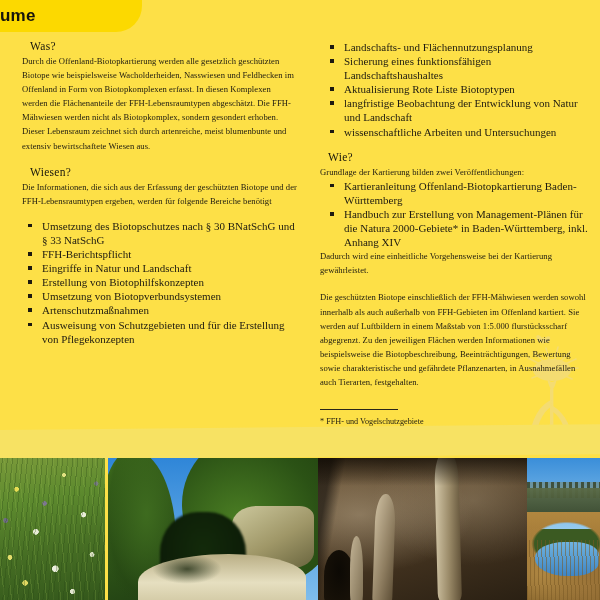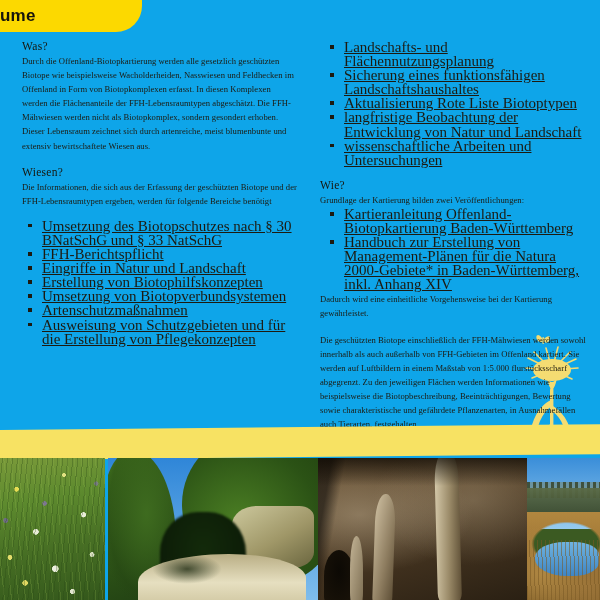--- a/index.html
+++ b/index.html
@@ -11,21 +11,21 @@
     height: 600px;
     overflow: hidden;
     background: #fcfce2;
     font-family: "Liberation Serif", "DejaVu Serif", serif;
     color: #1d1a10;
   }
   .page {
     position: relative;
     width: 600px;
     height: 600px;
-    background: #0ea5e9;
+    background: #fde047;
     overflow: hidden;
   }
 
   
   .top-banner {
     position: absolute;
     left: -10px;
     top: -6px;
     width: 152px;
     height: 38px;
@@ -75,21 +75,21 @@
   }
   .col-right {
     left: 320px;
     width: 268px;
   }
 
   h2.section-head {
     font-family: "Liberation Serif", serif;
     font-size: 11.5px;
     font-weight: normal;
-    margin: 0 0 2px 0;
+    margin: 0 0 2px 8px;
     padding: 0;
     letter-spacing: 0.3px;
     color: #17150c;
   }
   p.para {
     margin: 0 0 0 0;
     padding: 0;
     font-size: 8.6px;
     line-height: 14.1px;
     letter-spacing: 0.05px;
@@ -101,25 +101,24 @@
 
   ul.bullets {
     list-style: none;
     margin: 0;
     padding: 0;
   }
   ul.bullets.tight { margin-top: 11px; }
   ul.bullets li {
     position: relative;
     padding-left: 20px;
-    font-size: 15px;
+    font-size: 11px;
     line-height: 14.1px;
     color: #1d1a10;
     margin: 0 0 0 0;
-    text-decoration: underline;
   }
   ul.bullets li .sq {
     position: absolute;
     left: 6px;
     top: 5px;
     width: 3.6px;
     height: 3.6px;
     background: #1d1a10;
   }
   ul.bullets.indent-left li { padding-left: 24px; }

